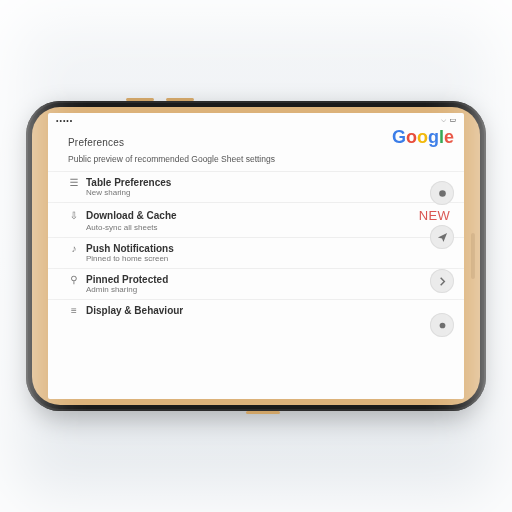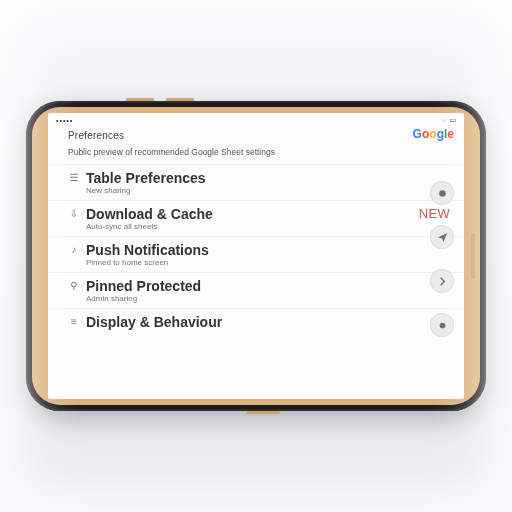--- a/index.html
+++ b/index.html
@@ -44,35 +44,35 @@
   .speaker  { position:absolute; right:5px; top:50%; transform:translateY(-50%); width:4px; height:46px; background:#caa06a; border-radius:3px; }
 
   
   .status { display:flex; align-items:center; gap:4px; padding:3px 8px 1px 8px; font-size:7px; color:#222; }
   .status .dots { letter-spacing:1px; }
   .status .right { margin-left:auto; display:flex; gap:3px; align-items:center; }
 
   
   .hdr { display:flex; align-items:flex-end; padding:2px 10px 6px 20px; }
   .title { font-size:10px; font-weight:500; color:#444; letter-spacing:.2px; }
-  .logo { margin-left:auto; font-weight:700; font-size:12px; }
+  .logo { margin-left:auto; font-weight:700; font-size:18px; }
   .logo span:nth-child(1){color:#3b7de8}
   .logo span:nth-child(2){color:#e84d3b}
   .logo span:nth-child(3){color:#f2b90c}
   .logo span:nth-child(4){color:#3b7de8}
   .logo span:nth-child(5){color:#2fa650}
   .logo span:nth-child(6){color:#e84d3b}
 
   .subtitle { padding:0 10px 6px 20px; font-size:8.5px; color:#555; line-height:1.25; }
 
   
   .group { padding:4px 0 2px 0; border-top:1px solid #eee; }
   .group-hdr { padding:1px 14px 0 20px; display:flex; align-items:center; gap:6px; }
   .gicon { width:12px; display:inline-flex; justify-content:center; color:#777; font-size:10px; }
-  .gtitle { font-size:14px; font-weight:600; color:#333; }
+  .gtitle { font-size:10px; font-weight:600; color:#333; }
   .gsub { padding:0 14px 3px 38px; font-size:8px; color:#777; }
   .gbadge { margin-left:auto; color:#d9534f; font-size:13px; font-weight:400; letter-spacing:.3px;text-align:right; }
 
   
   .rail { position:absolute; right:6px; top:68px; bottom:8px; width:32px; display:flex; flex-direction:column; gap:20px; align-items:center; }
   .railbtn { width:24px; height:24px; border-radius:50%; background:#ebebeb; display:flex; align-items:center; justify-content:center; color:#6a6a6a; box-shadow:inset 0 0 0 1px #ddd; }
   .railbtn svg { width:11px; height:11px; }
 
   
   .vignette { position:absolute; inset:0; pointer-events:none; box-shadow: inset 0 0 60px 20px rgba(255,255,255,.9); }

